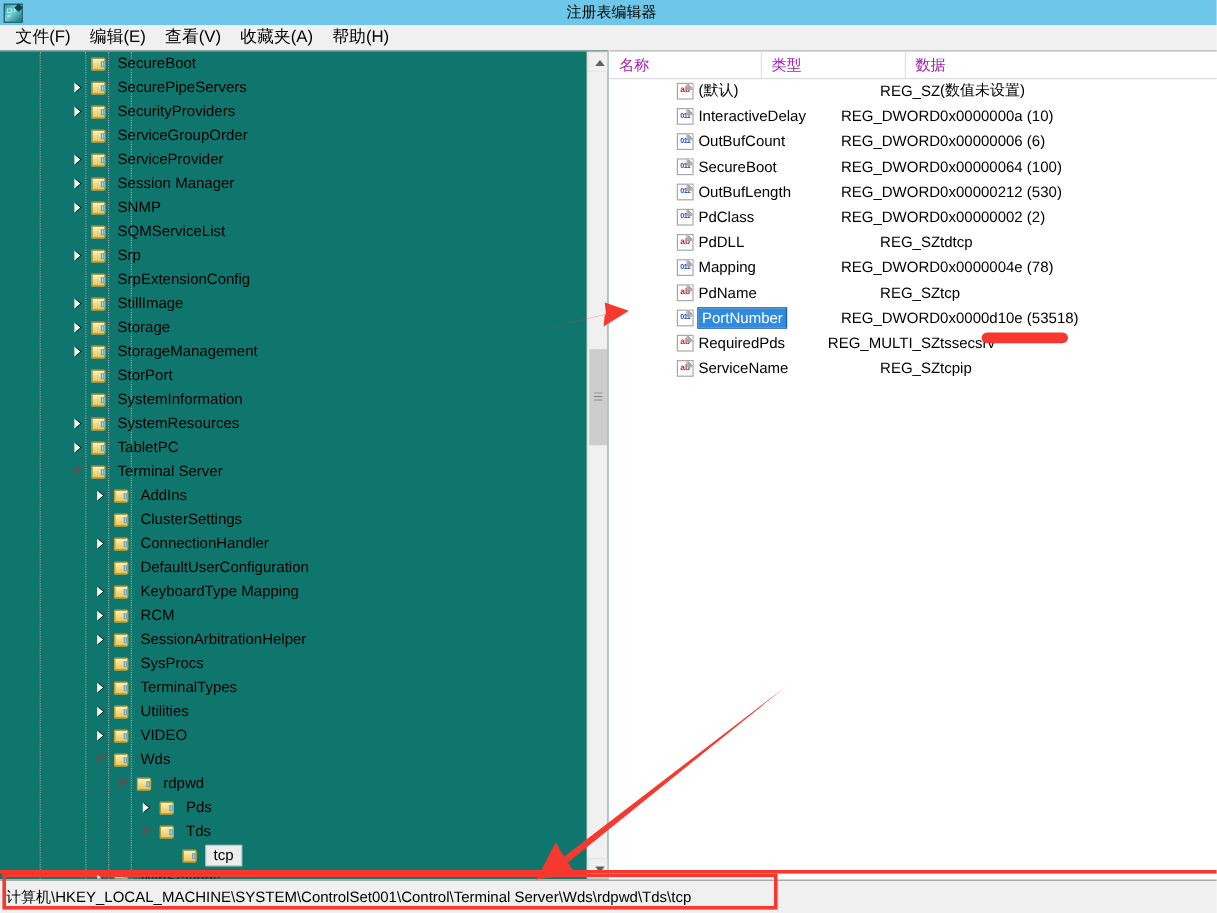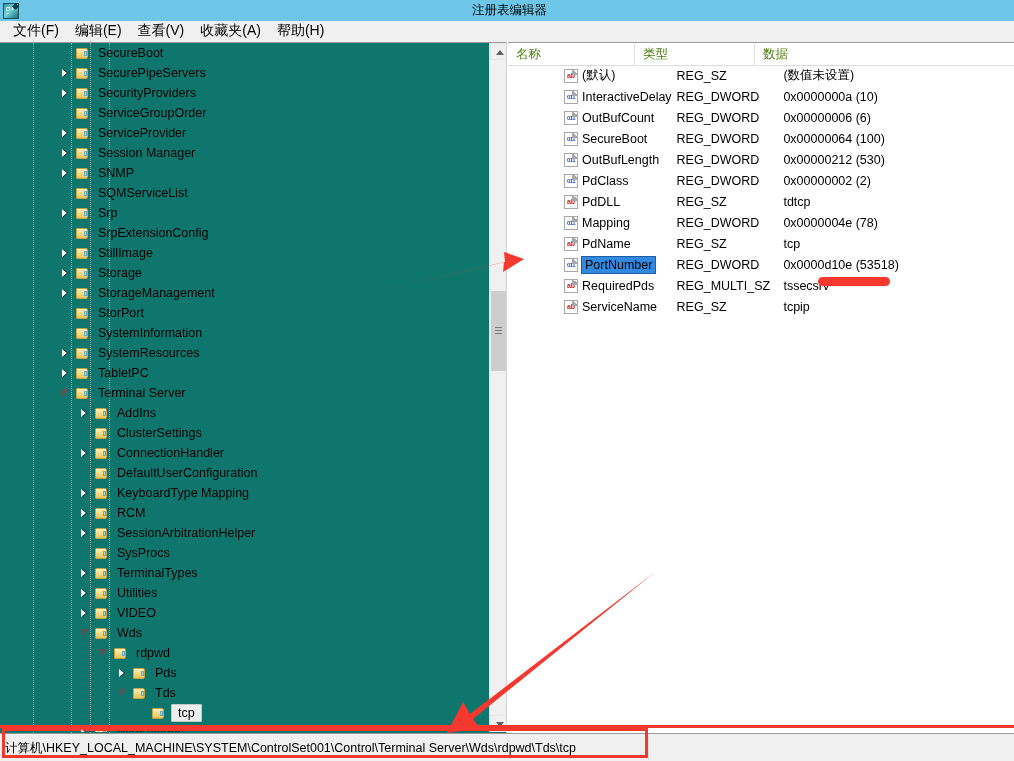--- a/index.html
+++ b/index.html
@@ -222,21 +222,21 @@
     border-bottom: 1px solid #dcdcdc;
     display: flex;
   }
   .col {
     height: 22px;
     line-height: 22px;
     font-size: 12.5px;
     padding-left: 8px;
     box-sizing: border-box;
     border-right: 1px solid #e0e0e0;
-    color: #4d7c0f;
+    color: #a21caf;
   }
   .col.c-name { width: 127px; }
   .col.c-type { width: 120px; }
   .col.c-data { width: 259px; border-right: none; }
 
   #value-rows { position: absolute; left: 0; top: 22px; width: 506px; }
   .value-row {
     height: 21px;
     display: flex;
     align-items: center;
@@ -265,25 +265,25 @@
     content:"";
     position:absolute; right:-1px; top:-1px;
     width:5px; height:5px;
     background: linear-gradient(to bottom left,#fff 50%,#a8a8a8 50%);
     border-left:1px solid #a8a8a8;
     border-bottom:1px solid #a8a8a8;
   }
   .v-name { width: 104px; padding-right: 2px; }
   .v-name span.sel {
     background: #2f8ae0;
-    color: #000000;
+    color: #ffffff;
     padding: 1px 3px;
     outline: 1px solid #1c5fa8;
   }
-  .v-type { width: 120px; }
+  .v-type { width: 120px; text-align: right; }
   .v-data { width: 259px; }
 
   
   #statusbar {
     position: absolute; left: 0; top: 733px;
     width: 1014px; height: 28px;
     background: #f0f0f0;
     border-top: 1px solid #9a9a9a;
     box-sizing: border-box;
     padding-left: 28px;

